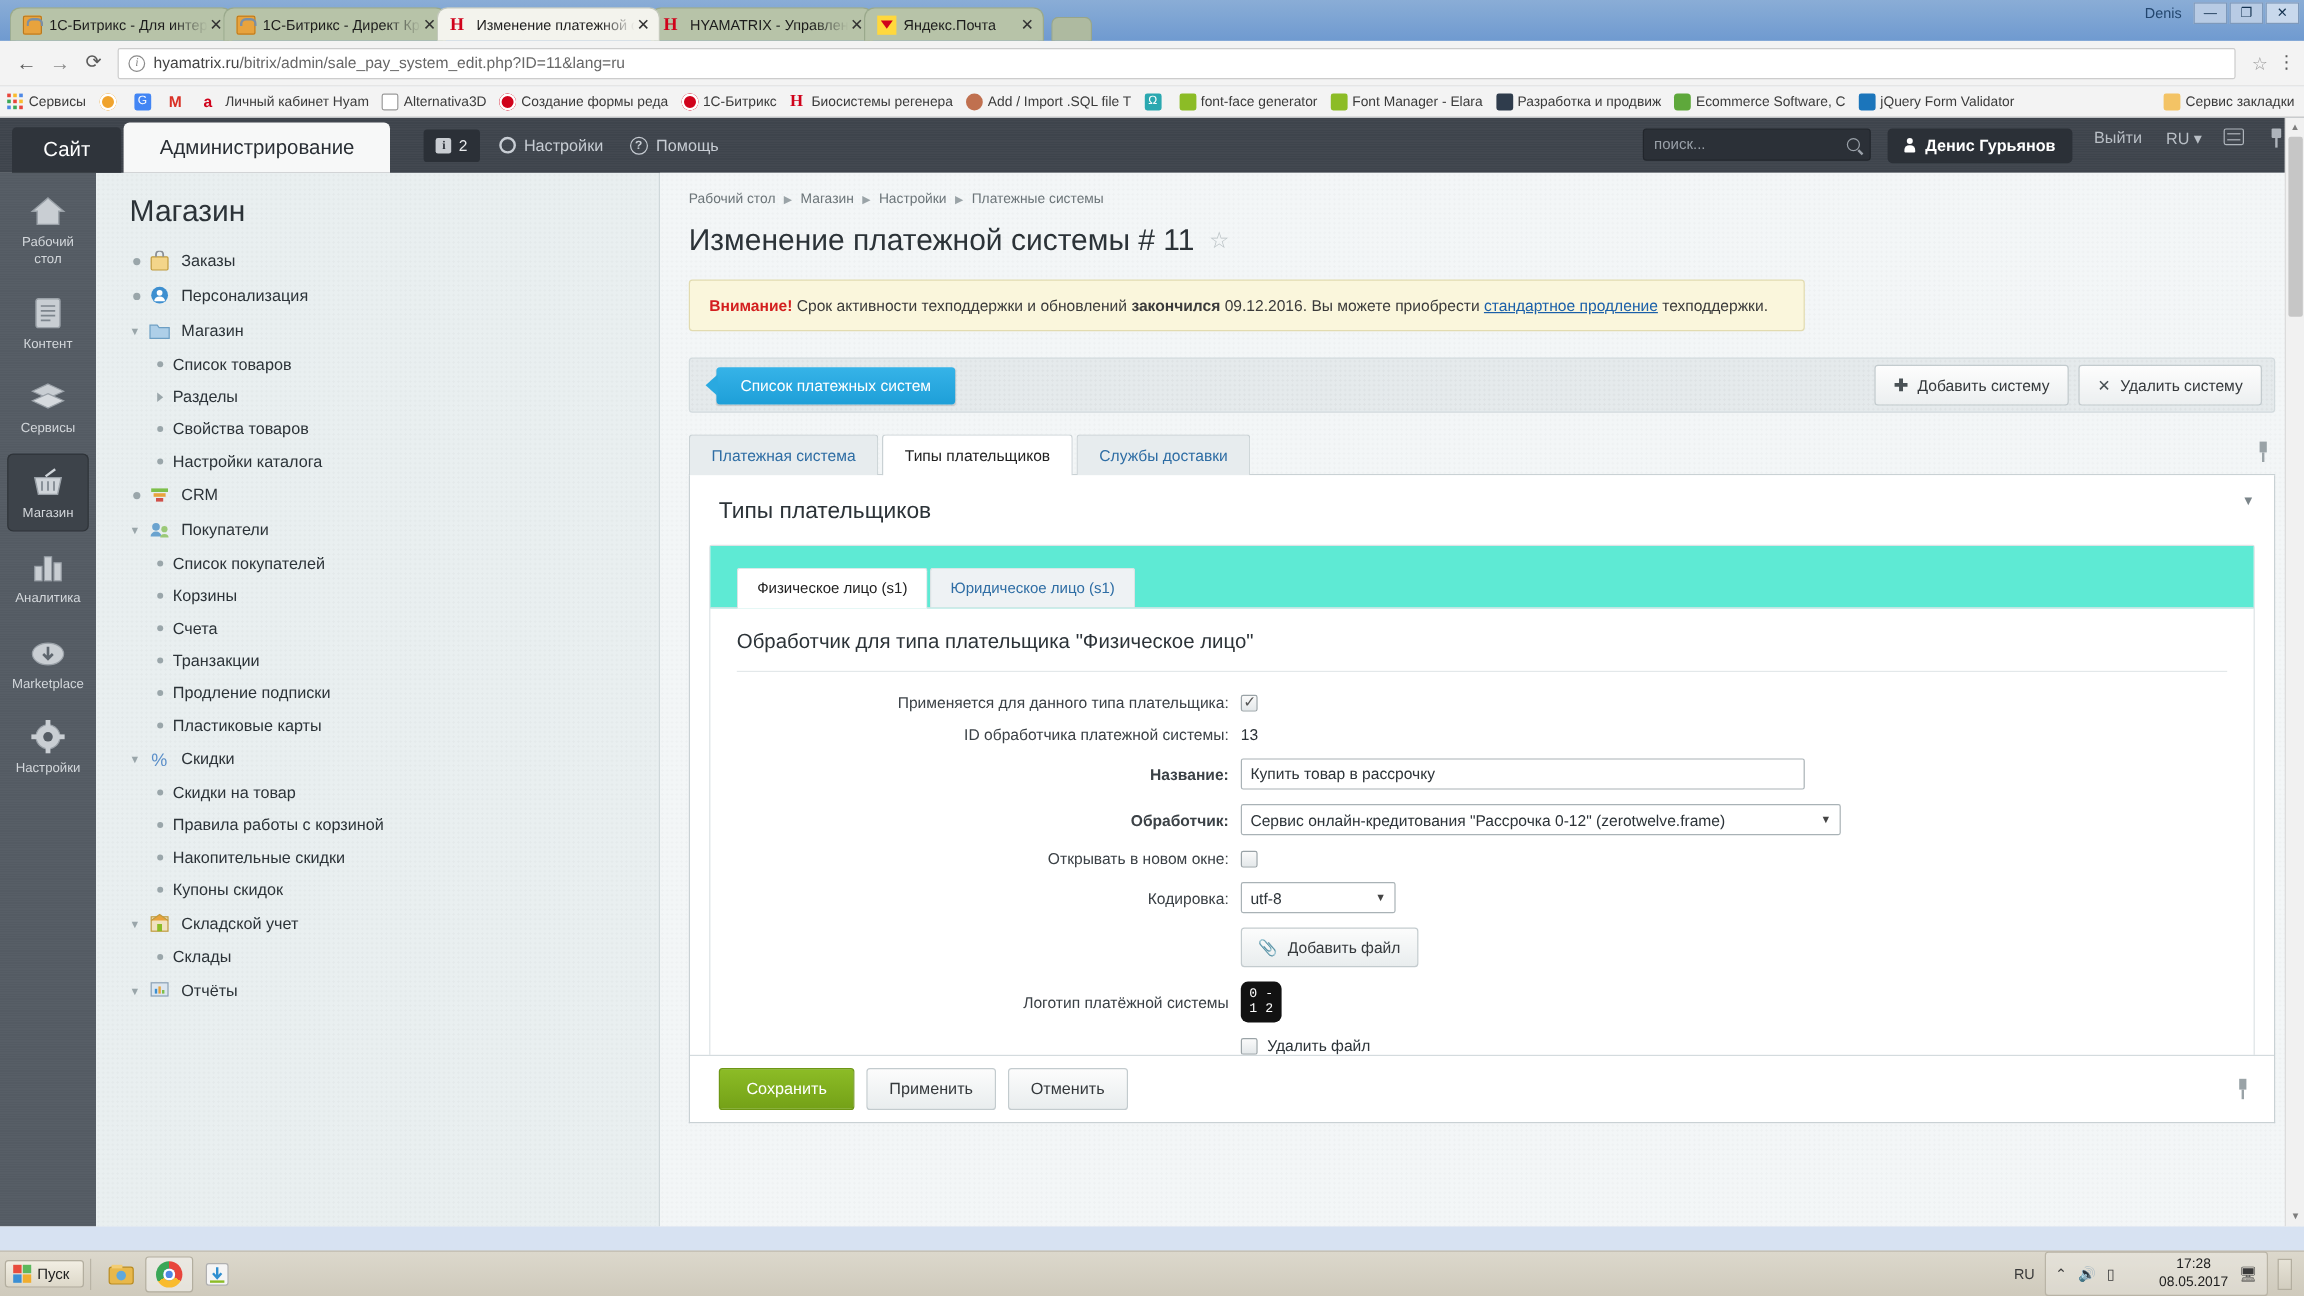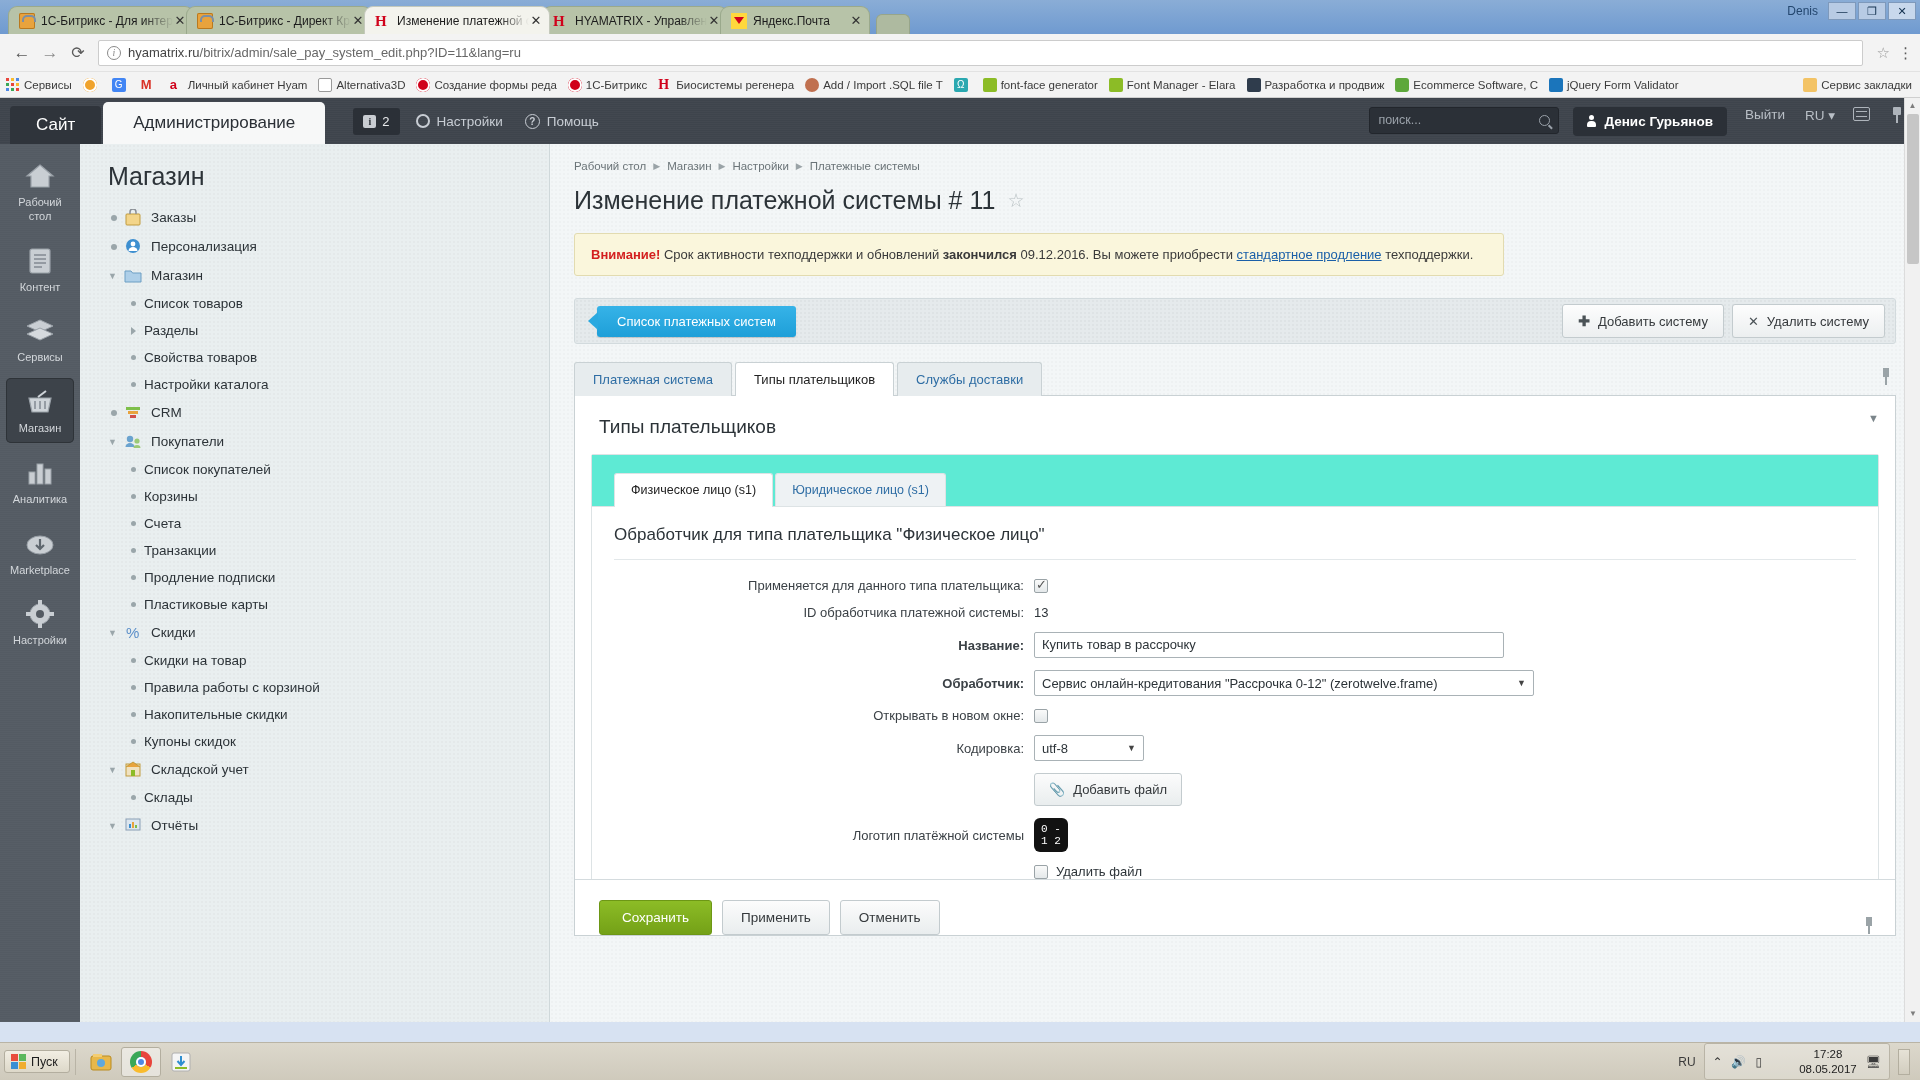--- a/index.html
+++ b/index.html
@@ -215,31 +215,31 @@
   .flabel { width: 420px; text-align:right; padding-right:10px; font-size:13px; color:#3b4146; flex:0 0 420px;}
   .flabel.bold { font-weight:bold; }
   .fval { font-size:13px; color:#2c3338;}
   .cb { width:14px; height:14px; border:1px solid #9aa3a7; border-radius:2px; background:linear-gradient(to bottom,#fafafa,#e4e8ea); position:relative; display:inline-block;}
   .cb.on:after { content:"✓"; position:absolute; left:1px; top:-3px; font-size:13px; color:#555;}
   .tin { width:470px; height:26px; border:1px solid #a9b2b6; border-radius:2px; padding:0 7px; font-size:13px; color:#2c3338; line-height:24px; background:#fff;}
   .sel { height:26px; border:1px solid #a9b2b6; border-radius:2px; background:#fff; font-size:13px; color:#2c3338;
     display:flex; align-items:center; padding:0 0 0 7px; }
   .sel .caret { margin-left:auto; padding:0 7px; font-size:9px; color:#444;}
   .sel.wide { width:500px; }
-  .sel.sm { width:110px; }
+  .sel.sm { width:129px; }
   .fbtn { background:linear-gradient(to bottom,#fcfcfc,#e9edee); border:1px solid #c3cbce; border-radius:3px;
     font-size:13px; color:#35393c; padding:8px 14px; display:inline-flex; align-items:center; gap:8px;}
   .clip { font-size:13px; color:#5a6065;}
   .logo012 { width:34px; height:34px; background:#121212; border-radius:6px; color:#fff; font-size:11px;
     display:flex; flex-direction:column; align-items:center; justify-content:center; line-height:1.1; font-family:"Liberation Mono", monospace;}
   .propsbar { background:#eef2f4; border-top:1px solid #e0e5e7; border-bottom:1px solid #e0e5e7; text-align:center;
     font-size:13.5px; color:#3b4146; padding:10px 0; margin: 16px -22px 0;}
 
   .btnbar { position:absolute; left:0; right:0; bottom:0; background:#fff; border-top:1px solid #d4dbde;
-    height:56px; display:flex; align-items:flex-end; padding-left:24px; gap:10px;}
+    height:56px; display:flex; align-items:center; padding-left:24px; gap:10px;}
   .savebtn { background:linear-gradient(to bottom,#8cbc26,#74a117); border:1px solid #6d9715; border-radius:3px;
     color:#fff; font-size:13.5px; padding:9px 22px; }
   .gbtn { background:linear-gradient(to bottom,#fcfcfc,#e9edee); border:1px solid #c3cbce; border-radius:3px;
     font-size:13.5px; color:#35393c; padding:9px 18px;}
   .btnbar .pin2 { margin-left:auto; margin-right:20px; width:12px; height:18px; position:relative;}
   .btnbar .pin2:before{content:"";position:absolute;left:3px;top:0;width:6px;height:9px;background:#9aa3a7;}
   .btnbar .pin2:after{content:"";position:absolute;left:5px;top:9px;width:2px;height:8px;background:#9aa3a7;}
 
   
   .pagescroll { position:absolute; right:0; top:0; width:16px; height:924px; background:#f1f1f1; border-left:1px solid #dcdcdc;}

